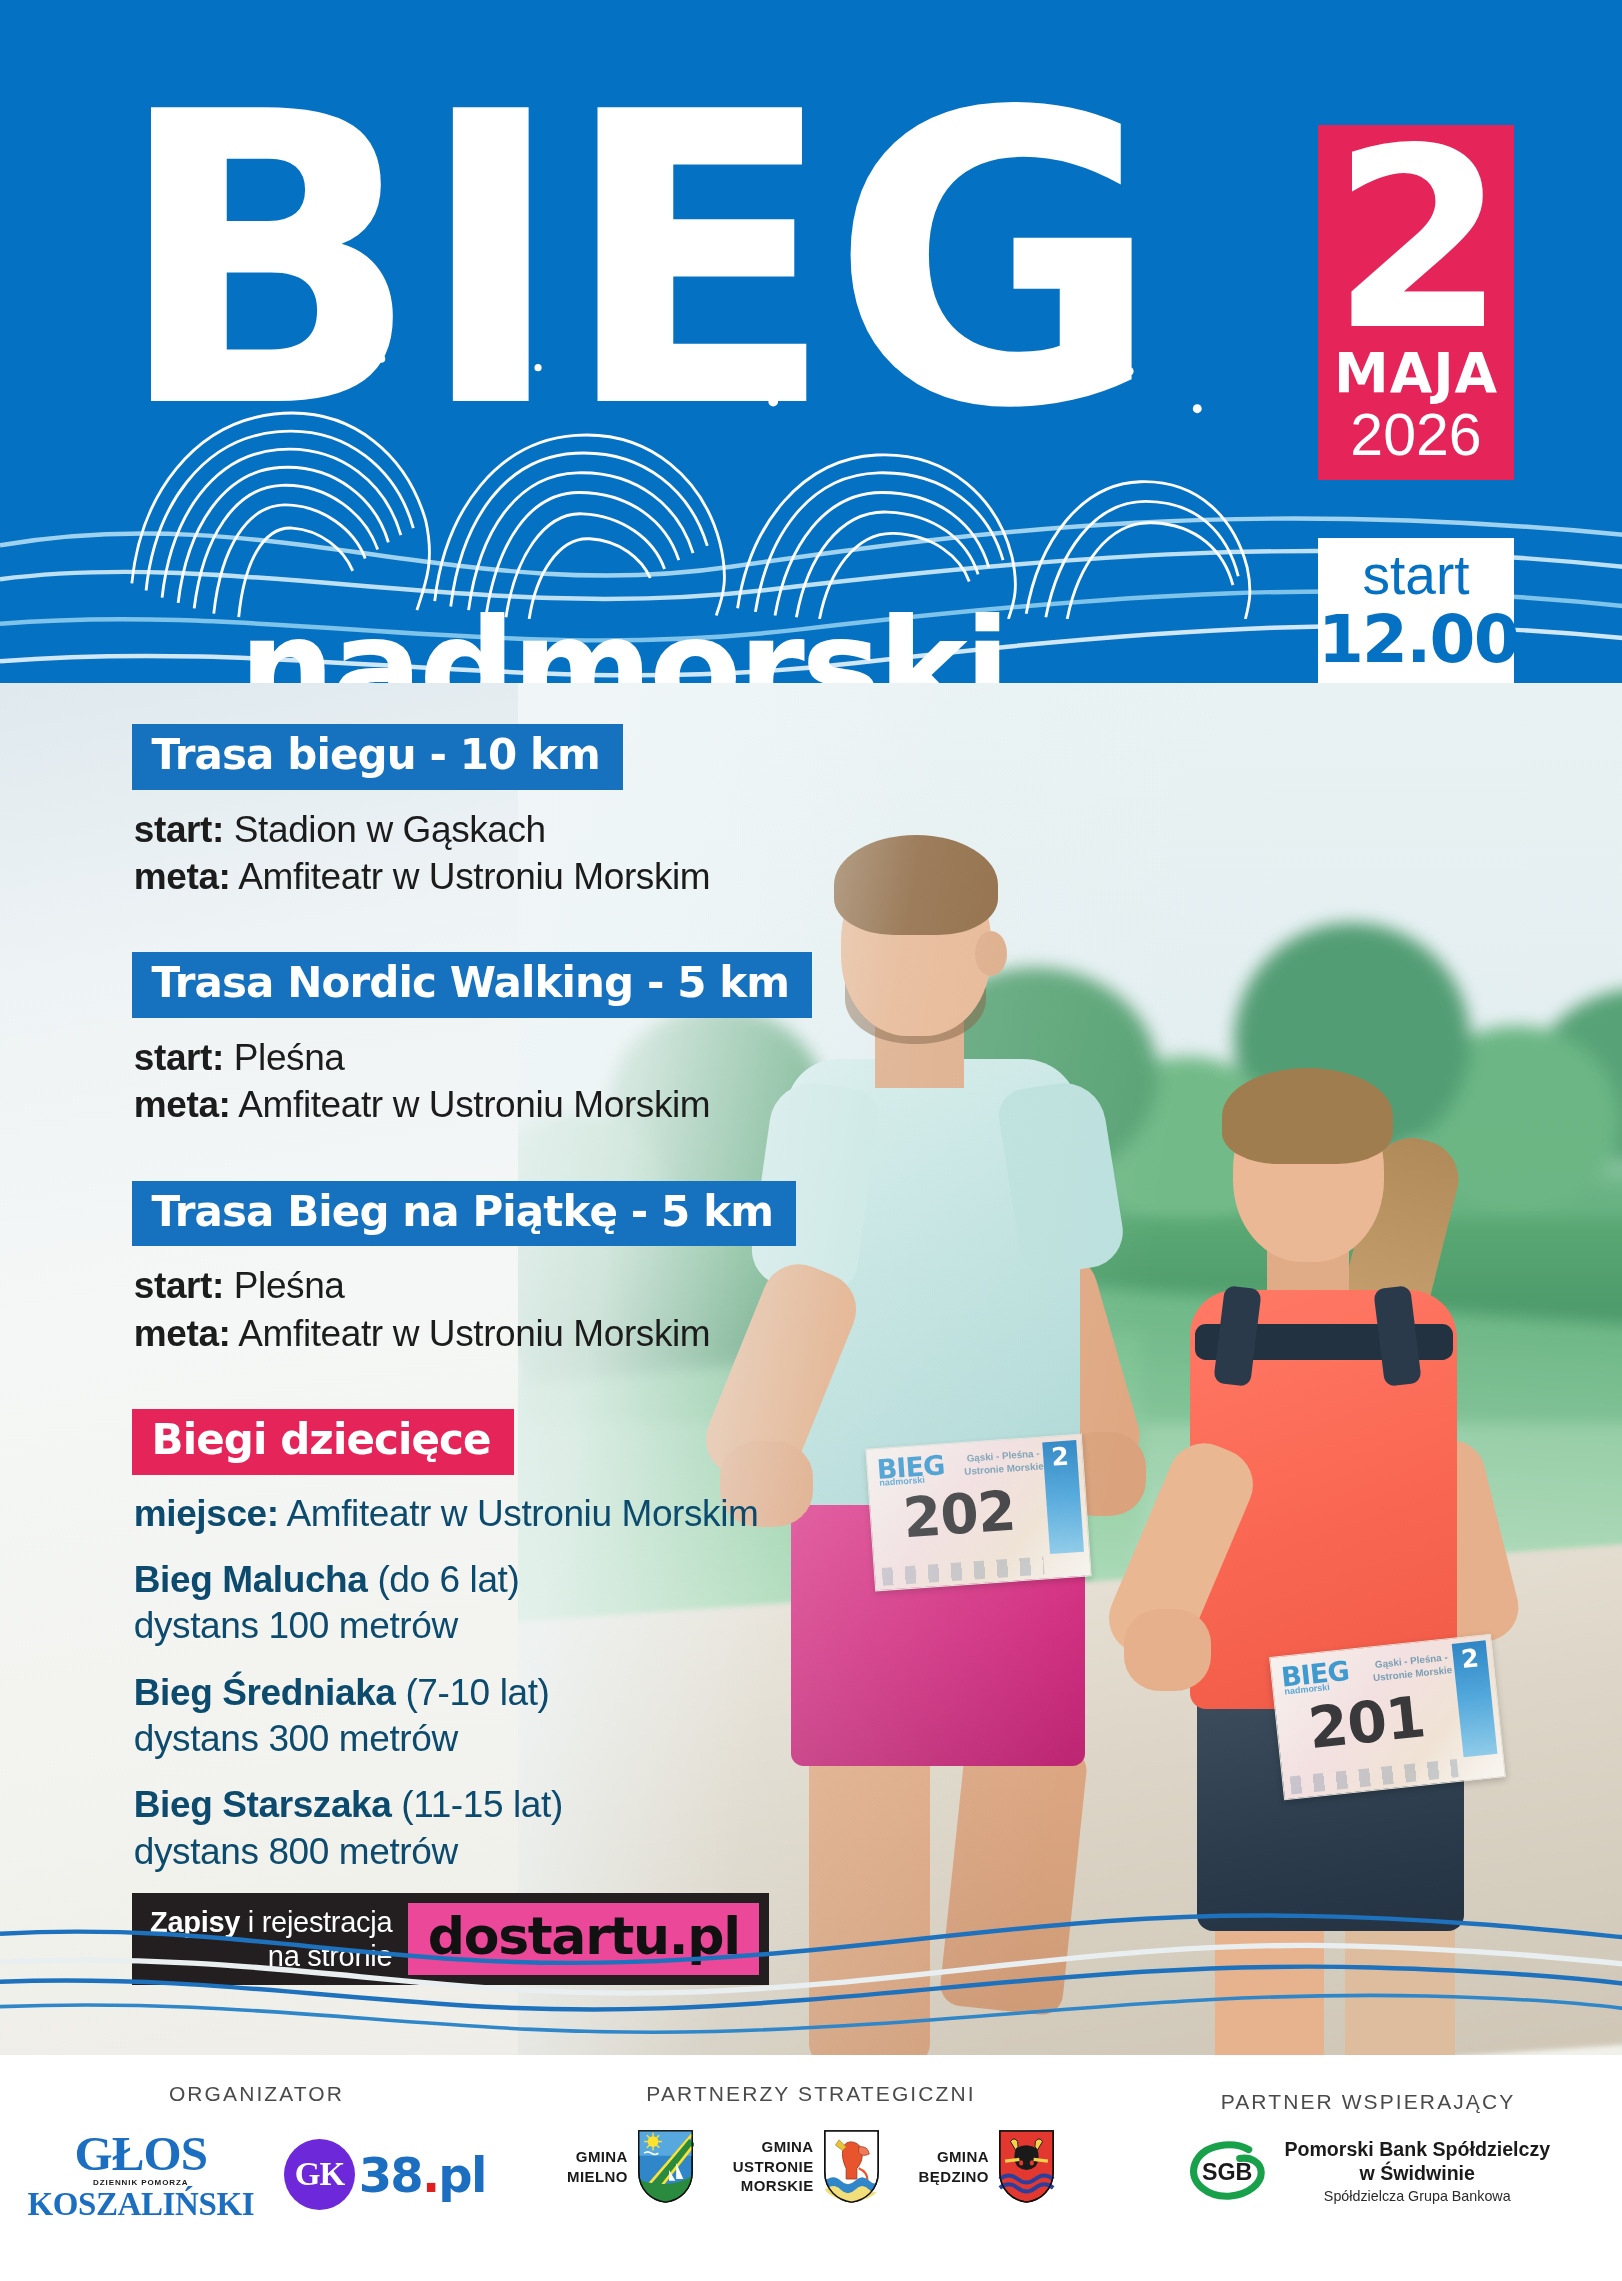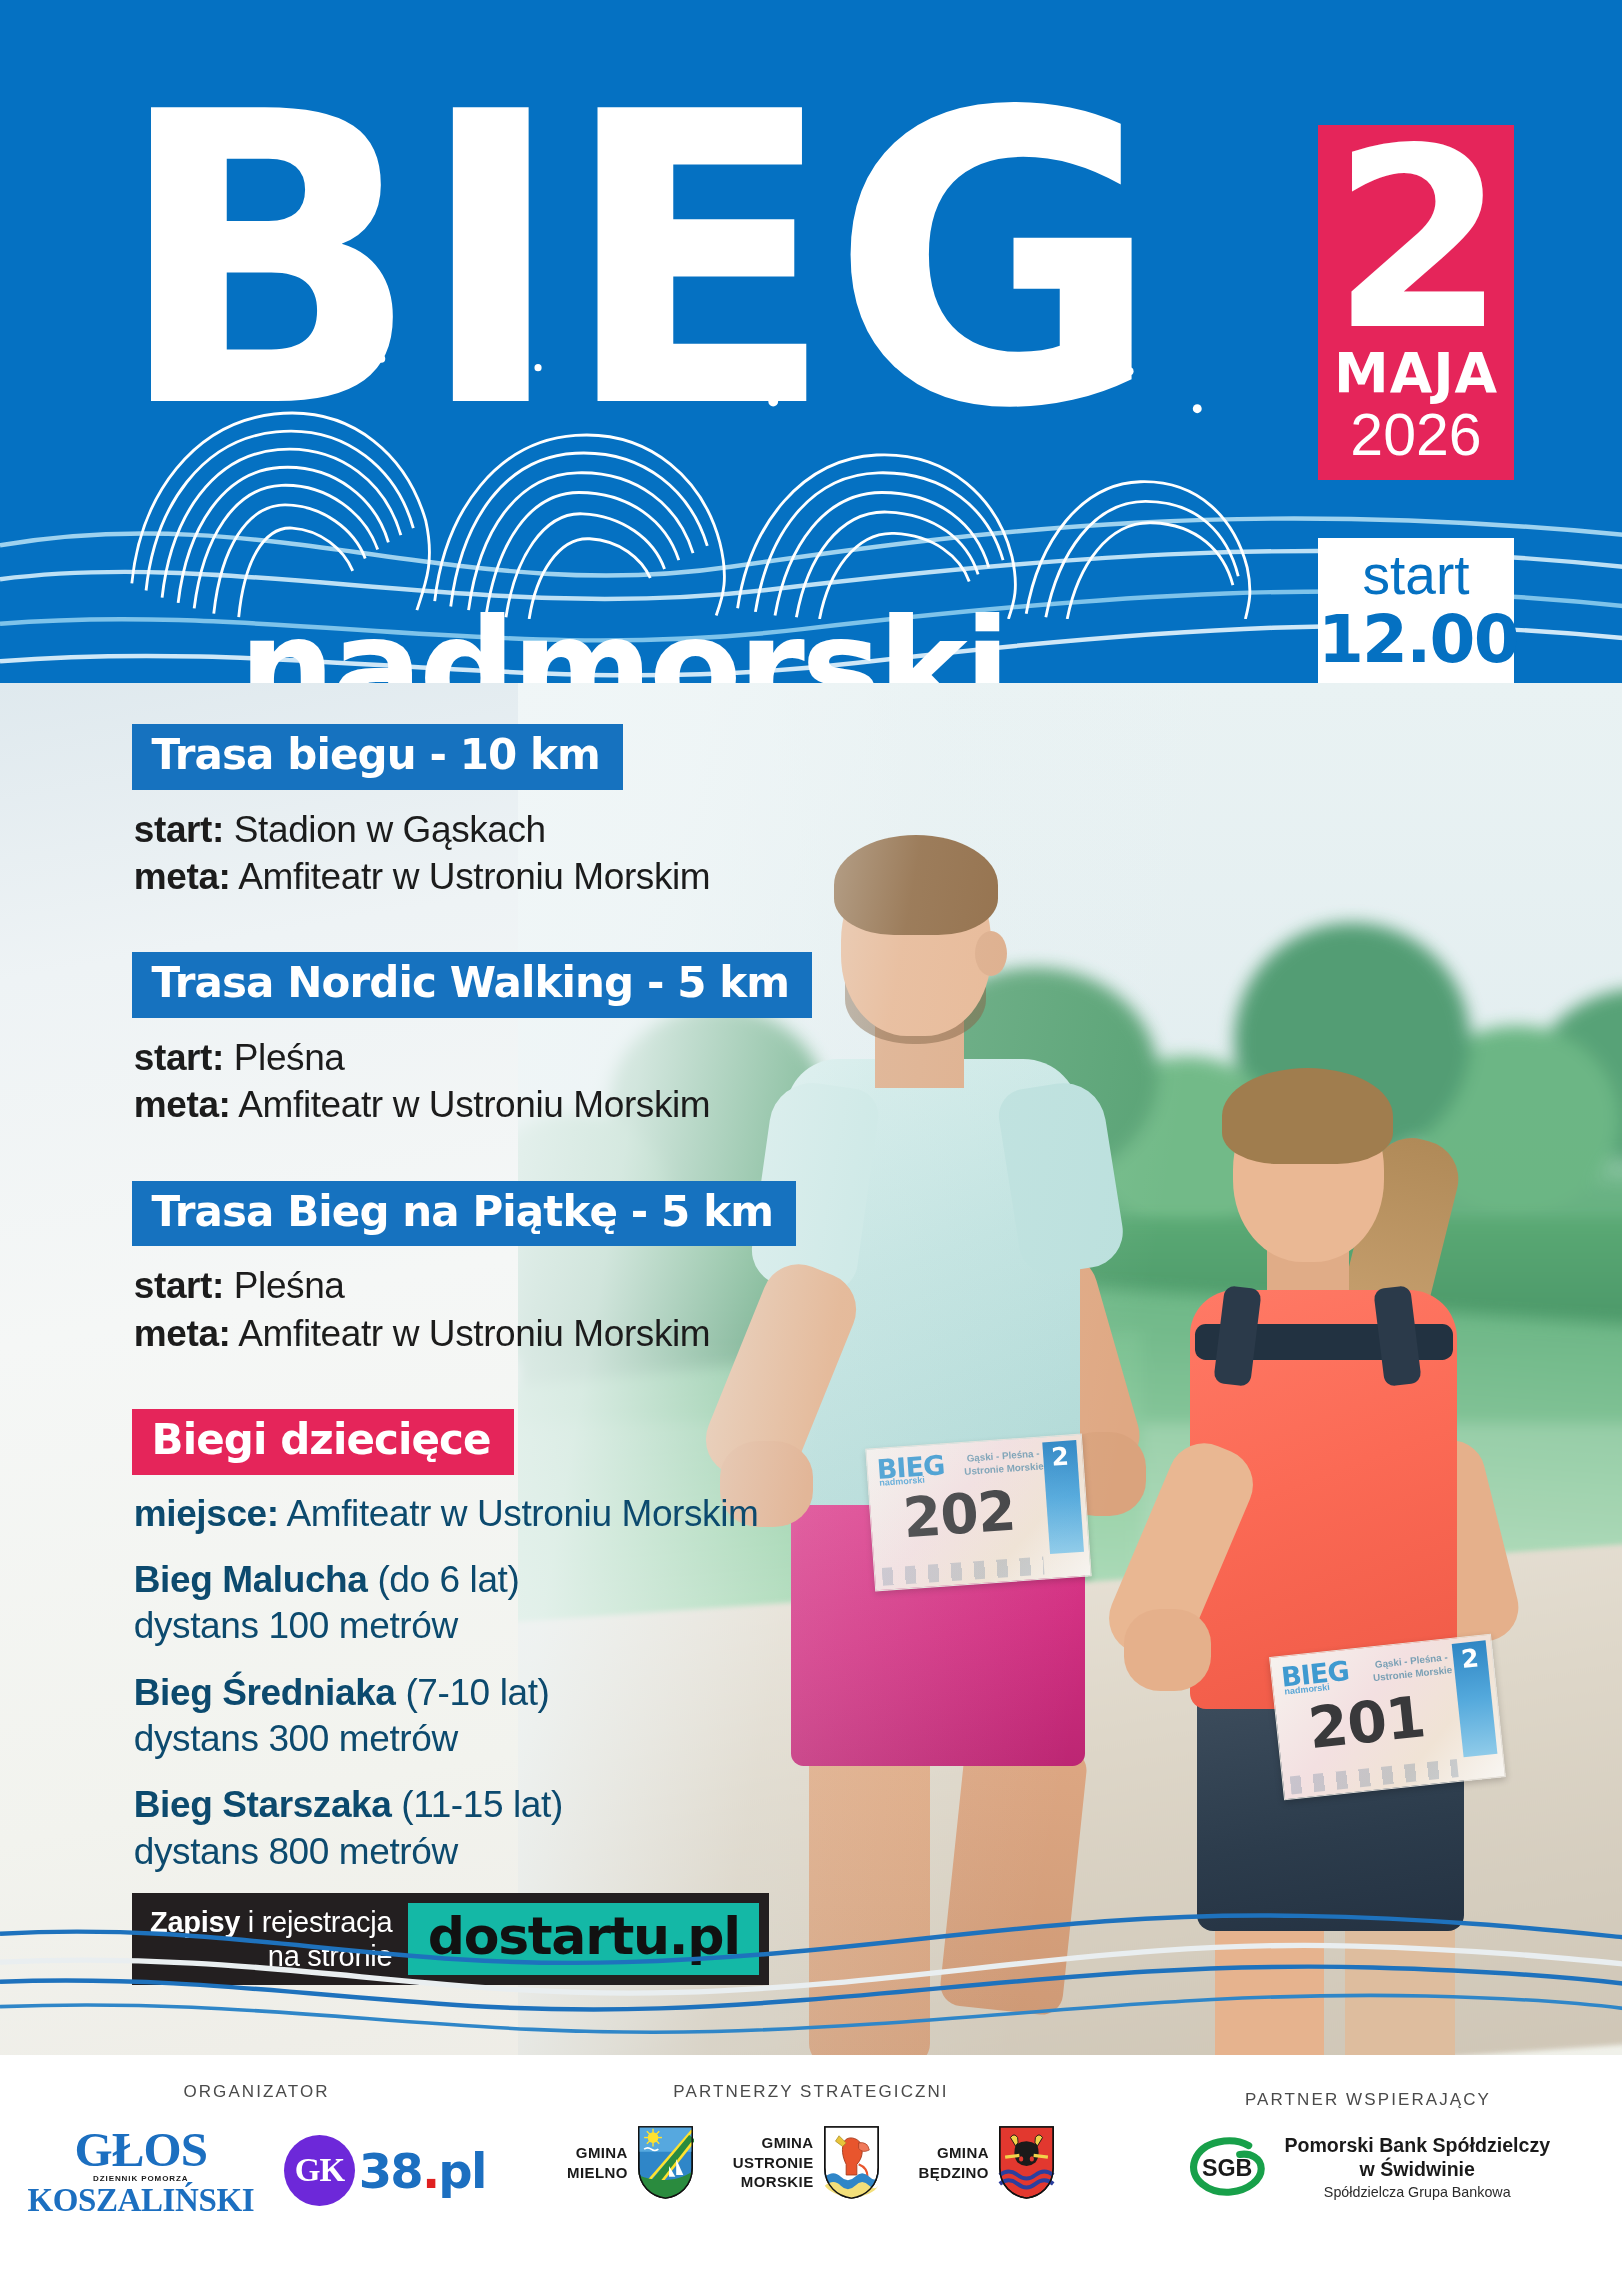--- a/index.html
+++ b/index.html
@@ -283,37 +283,37 @@
     display:flex; align-items:stretch;
     background:#231f20; padding:9.8px 9.8px 9.8px 18px;
   }
   .reg-text {
     color:#fff; font-size:29px; line-height:1.18;
     text-align:right; align-self:center; padding-right:16px;
     letter-spacing:-0.3px;
   }
   .reg-text b { font-weight:bold; }
   .reg-url {
-    background:#14b8a6; color:#111; display:flex; align-items:center;
+    background:#ec4899; color:#111; display:flex; align-items:center;
     padding:3.6px 19.6px 9px 19.6px;
     font-family:"DejaVu Sans", sans-serif; font-weight:bold;
     font-size:52px; letter-spacing:-1.3px;
   }
 
   
   .bottom-waves { position:absolute; left:0; top:1907px; width:1623px; height:169px; z-index:8; pointer-events:none; }
 
   
   .footer {
     position:absolute; left:0; top:2055px; width:1623px; height:226px;
     background:#ffffff; z-index:9;
   }
   .fcol { position:absolute; top:0; text-align:center; }
   .fcol-title {
-    font-size:17px; letter-spacing:2.1px; color:#4a4a4a; font-weight:400;
+    font-size:21px; letter-spacing:2.1px; color:#4a4a4a; font-weight:400;
     margin-top:27px; margin-bottom:23px;
   }
   .flogos { display:flex; align-items:center; justify-content:center; gap:30px; }
 
   
   .glos { text-align:center; line-height:1; }
   .glos-1 {
     font-family:"Liberation Serif", serif; font-weight:bold;
     font-size:49px; color:#1c6fc0; letter-spacing:-0.9px;
   }

